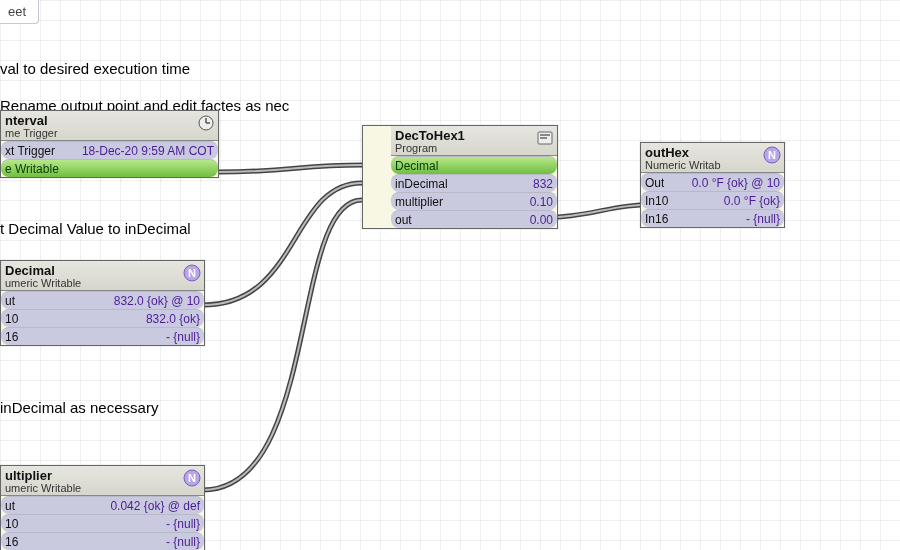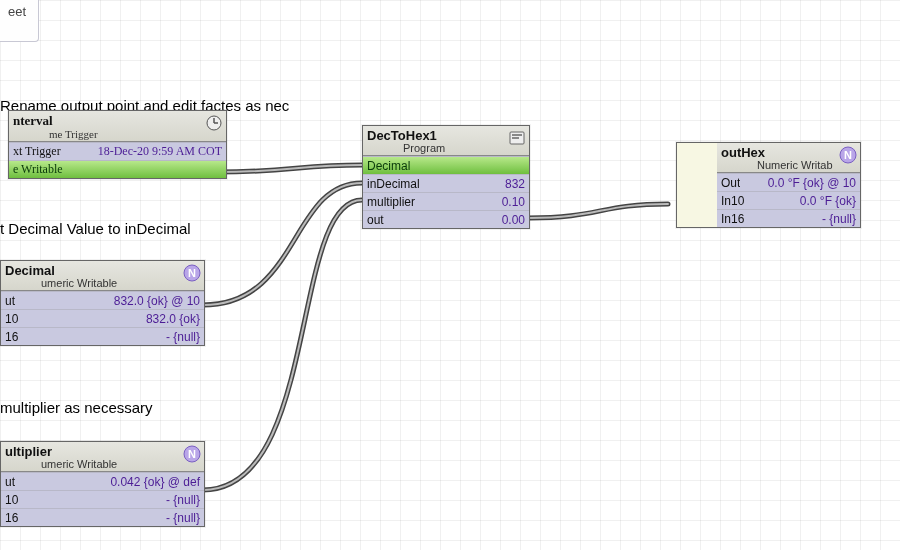--- a/index.html
+++ b/index.html
@@ -19,21 +19,21 @@
     background-color: #fff;
     background-image:
       linear-gradient(to right, rgba(0,0,0,0.06) 1px, transparent 1px),
       linear-gradient(to bottom, rgba(0,0,0,0.06) 1px, transparent 1px);
     background-size: 20px 20px;
   }
   .tab {
     position: absolute;
     left: 0;
     top: 0;
-    padding: 4px 12px 22px 8px;
+    padding: 4px 12px 4px 8px;
     background: #fefefe;
     border: 1px solid #c8c8d4;
     border-top: none;
     border-left: none;
     border-radius: 0 0 4px 0;
     font-size: 13px;
     color: #444;
     font-family: "Segoe UI", Arial, sans-serif;
   }
   .freetext {
@@ -48,37 +48,38 @@
     background: #f7f7e3;
     box-shadow: 0 0 0 1px rgba(0,0,0,0.05);
   }
   .node-header {
     position: relative;
     background: linear-gradient(#e6e6e0, #d6d6cc);
     border-bottom: 1px solid #888;
     padding: 2px 4px 1px 4px;
   }
   .node-title { font-weight: bold; font-size: 13px; color: #111; }
-  .node-sub  { font-size: 11px; color: #333; margin-top: -1px; margin-left: 36px; }
+  .node-sub  { font-size: 11px; color: #333; margin-top: -1px; }
   .node-icon {
     position: absolute;
     right: 3px; top: 3px;
     width: 18px; height: 18px;
     display: flex; align-items: center; justify-content: center;
   }
   .rows { }
   .row {
     display: flex;
     justify-content: space-between;
     align-items: center;
     height: 17px;
     padding: 0 4px;
     border-top: 1px solid #b8b8c8;
     font-size: 12px;
     background: #c9c9e0;
+    border-radius: 8px;
   }
   .row .label { color: #111; white-space: nowrap; overflow: hidden; text-overflow: clip; }
   .row .value { color: #4c1d95; text-align: right; white-space: nowrap; }
   .row.exec {
     background: linear-gradient(#b7e88a, #6fbf3f);
     color: #063;
   }
   .row.exec .label, .row.exec .value { color: #0a3a0a; }
   svg.wires {
     position: absolute;
@@ -103,25 +104,26 @@
   <path d="M 203 490 C 320 490, 290 200, 362 200" stroke="#bbb" stroke-width="2" fill="none" stroke-linecap="round"></path>
 
   <path d="M 528 218 C 600 218, 600 204, 668 204" stroke="#444" stroke-width="5" fill="none" stroke-linecap="round"></path>
   <path d="M 528 218 C 600 218, 600 204, 668 204" stroke="#bbb" stroke-width="2" fill="none" stroke-linecap="round"></path>
 </svg>
 
 <div class="tab">
   <span>eet</span>
 </div>
 
+<div class="freetext" style="left:0; top:60px;">val to desired execution time</div>
 <div class="freetext" style="left:0; top:220px;">t Decimal Value to inDecimal</div>
-<div class="freetext" style="left:0; top:399px;">multiplier as necessary</div>
+<div class="freetext" style="left:0; top:399px;">inDecimal as necessary</div>
 <div class="freetext" style="left:601; top:97px;">Rename output point and edit factes as nec</div>
 
-<div class="node" style="left:8px; top:110px; width:217px;font-family:Liberation Serif, serif;">
+<div class="node" style="left:0; top:110px; width:217px;">
   <div class="node-header">
     <div class="node-title">nterval</div>
     <div class="node-sub">me Trigger</div>
     <div class="node-icon">
       <svg width="18" height="18" viewBox="0 0 18 18">
             <circle cx="9" cy="9" r="7" fill="#eee" stroke="#555"></circle>
             <line x1="9" y1="9" x2="9" y2="4" stroke="#555" stroke-width="1.5"></line>
             <line x1="9" y1="9" x2="13" y2="9" stroke="#555" stroke-width="1.5"></line>
           </svg>
     </div>
@@ -158,21 +160,21 @@
       <span class="label">10</span>
       <span class="value">832.0 {ok}</span>
     </div>
     <div class="row">
       <span class="label">16</span>
       <span class="value">- {null}</span>
     </div>
   </div>
 </div>
 
-<div class="node" style="left:0; top:441px; width:203px;">
+<div class="node" style="left:0; top:465px; width:203px;">
   <div class="node-header">
     <div class="node-title">ultiplier</div>
     <div class="node-sub">umeric Writable</div>
     <div class="node-icon">
       <svg width="18" height="18" viewBox="0 0 18 18">
             <circle cx="9" cy="9" r="8" fill="#b9a6e8" stroke="#7a5fc2"></circle>
             <text x="9" y="13" text-anchor="middle" font-size="11" fill="#fff" font-weight="bold">N</text>
           </svg>
     </div>
   </div>
@@ -185,21 +187,21 @@
       <span class="label">10</span>
       <span class="value">- {null}</span>
     </div>
     <div class="row">
       <span class="label">16</span>
       <span class="value">- {null}</span>
     </div>
   </div>
 </div>
 
-<div class="node" style="left:362px; top:125px; width:166px;">
+<div class="node" style="left:362px; top:125px; width:166px;padding-left:28px;">
   <div class="node-header">
     <div class="node-title">DecToHex1</div>
     <div class="node-sub">Program</div>
     <div class="node-icon">
       <svg width="18" height="18" viewBox="0 0 18 18">
             <rect x="2" y="3" width="14" height="12" rx="1" fill="#eee" stroke="#666"></rect>
             <rect x="4" y="5" width="10" height="2" fill="#888"></rect>
             <rect x="4" y="8" width="7" height="2" fill="#888"></rect>
           </svg>
     </div>
@@ -217,21 +219,21 @@
       <span class="label">multiplier</span>
       <span class="value">0.10</span>
     </div>
     <div class="row">
       <span class="label">out</span>
       <span class="value">0.00</span>
     </div>
   </div>
 </div>
 
-<div class="node" style="left:676px; top:142px; width:143px;padding-left:40px;">
+<div class="node" style="left:640px; top:142px; width:143px;">
   <div class="node-header">
     <div class="node-title">outHex</div>
     <div class="node-sub">Numeric Writab</div>
     <div class="node-icon">
       <svg width="18" height="18" viewBox="0 0 18 18">
             <circle cx="9" cy="9" r="8" fill="#b9a6e8" stroke="#7a5fc2"></circle>
             <text x="9" y="13" text-anchor="middle" font-size="11" fill="#fff" font-weight="bold">N</text>
           </svg>
     </div>
   </div>

